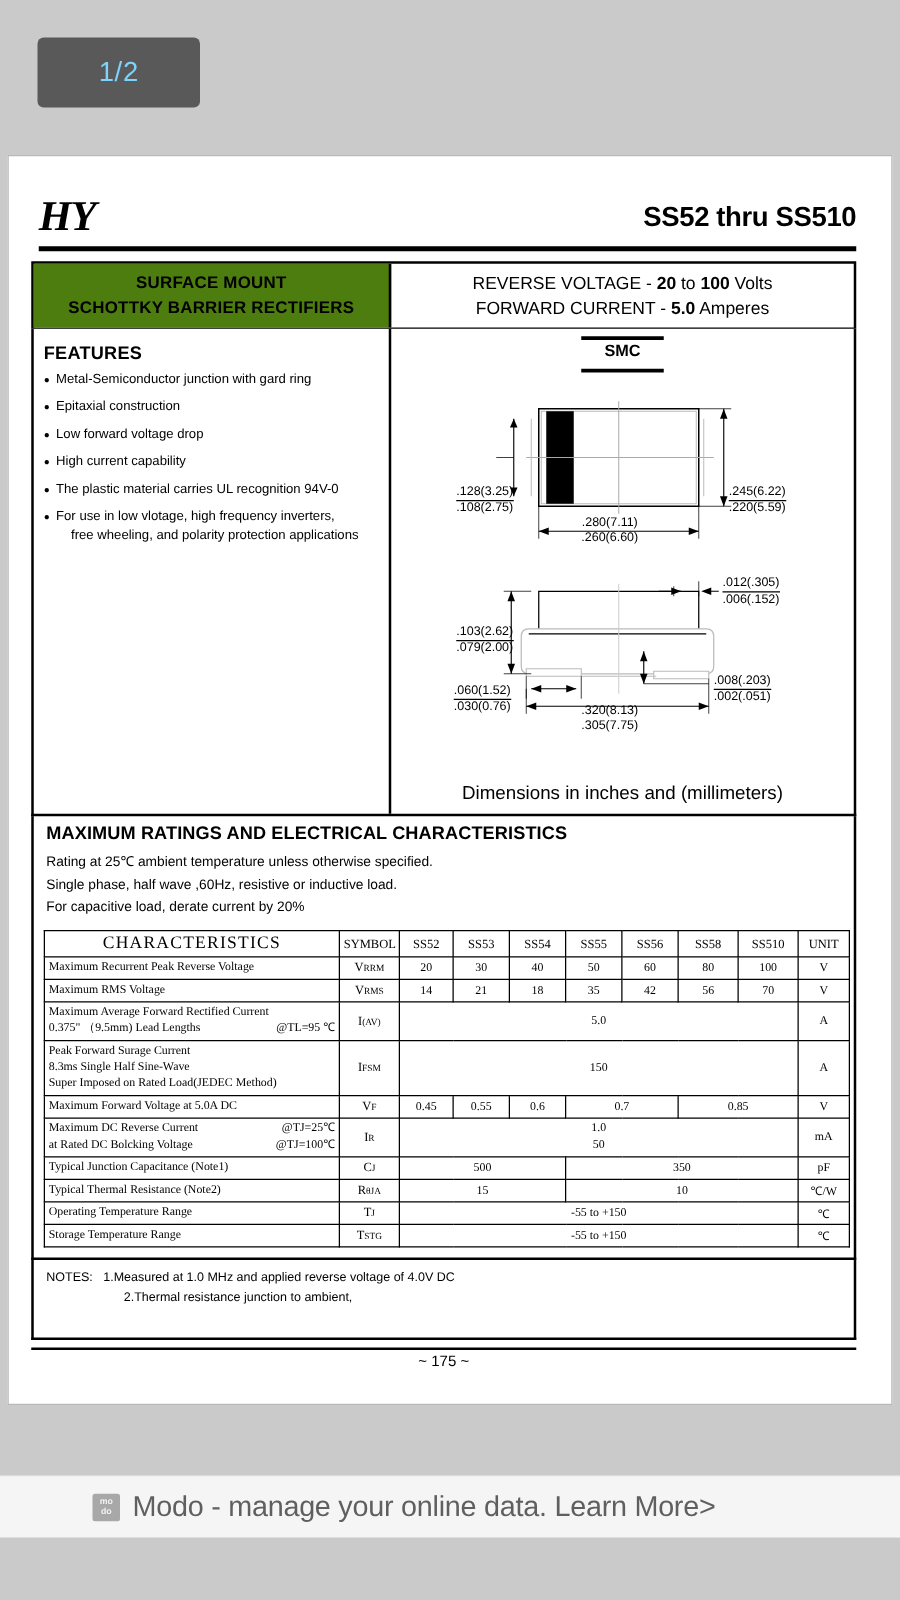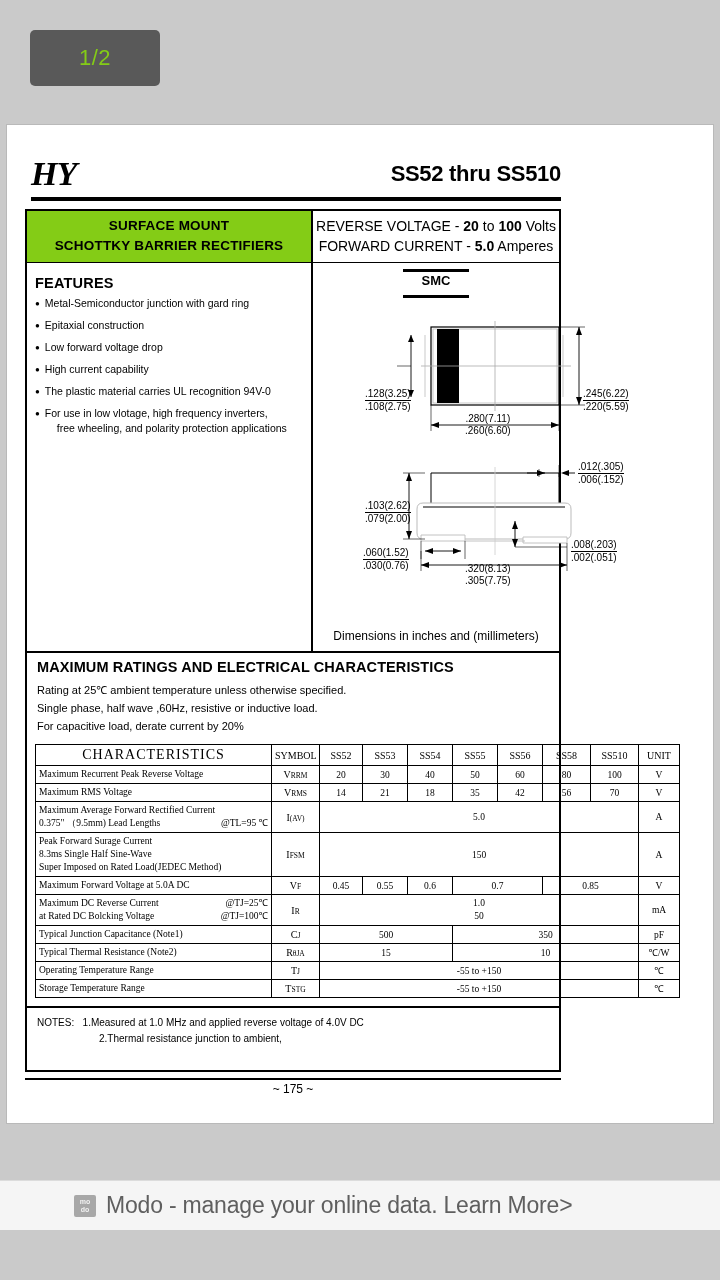--- a/index.html
+++ b/index.html
@@ -11,21 +11,21 @@
     position:relative;
   }
   
   .viewer-top{
     position:absolute;left:0;top:0;width:720px;height:118px;
     background:#cacaca;
   }
   .page-pill{
     position:absolute;left:30px;top:30px;width:130px;height:56px;
     background:#595959;border-radius:5px;
-    color:#84cc16;font-size:22px;
+    color:#7dd3fc;font-size:22px;
     display:flex;align-items:center;justify-content:center;
     letter-spacing:.5px;
   }
   .viewer-bottom{
     position:absolute;left:0;top:1125px;width:720px;height:106px;
     background:#cacaca;
   }
   .ad-bar{
     position:absolute;left:0;top:1180px;width:720px;height:49px;
     background:#f5f5f5;
@@ -43,21 +43,21 @@
   .ad-text{
     font-size:23px;color:#5f5f5f;letter-spacing:-.2px;white-space:nowrap;
   }
 
   
   .page{
     position:absolute;left:6px;top:124px;width:708px;height:1000px;
     background:#ffffff;border:1px solid #b9b9b9;box-sizing:border-box;
   }
   .sheet{
-    position:absolute;left:18px;top:30px;width:536px;
+    position:absolute;left:18px;top:30px;width:660px;
     color:#000;
   }
 
   
   .doc-head{position:relative;height:46px;}
   .hy-logo{
     position:absolute;left:6px;top:2px;
     font-family:"Liberation Serif", serif;
     font-weight:bold;font-style:italic;font-size:34px;
     letter-spacing:-1px;line-height:34px;
@@ -69,21 +69,21 @@
   .head-rule{
     position:absolute;left:6px;right:0;top:42px;height:4px;background:#000;
   }
 
   
   .title-band{
     display:flex;border:2px solid #000;border-bottom:1px solid #000;
     margin-top:8px;
   }
   .tb-left{
-    width:286px;background:#84cc16;border-right:2px solid #000;
+    width:286px;background:#4d7c0f;border-right:2px solid #000;
     padding:5px 0 6px 0;text-align:center;box-sizing:border-box;
   }
   .tb-left div{font-size:13.5px;font-weight:bold;line-height:20px;letter-spacing:.2px;}
   .tb-right{
     flex:1;text-align:center;padding:5px 0 6px 0;box-sizing:border-box;
   }
   .tb-right div{font-size:14px;line-height:20px;}
   .tb-right b{font-weight:bold;}
 
   
@@ -103,21 +103,21 @@
   .mech-item{font-size:10.5px;line-height:16px;margin-bottom:3px;}
   .mech-item .bullet{font-size:8px;margin-right:1px;}
 
   
   .smc-label{
     position:absolute;top:10px;left:0;right:0;text-align:center;
     font-size:13px;font-weight:bold;
   }
   .smc-rule{position:absolute;height:3px;background:#000;left:50%;width:66px;margin-left:-33px;}
   .dims-note{
-    position:absolute;bottom:8px;left:0;right:0;text-align:center;font-size:12px;
+    position:absolute;bottom:8px;left:0;right:0;text-align:center;font-size:15px;
   }
   .dimtext{position:absolute;font-size:10px;line-height:12px;white-space:nowrap;}
   .dimtext .u{border-bottom:1px solid #000;display:block;}
 
   
   .ratings-box{border:2px solid #000;border-top:none;padding:6px 8px 8px 8px;}
   h3.ratings-title{font-size:14.5px;font-weight:bold;margin:0 0 6px 2px;letter-spacing:.1px;}
   .rating-line{font-size:11px;line-height:18px;margin-left:2px;}
 
   

